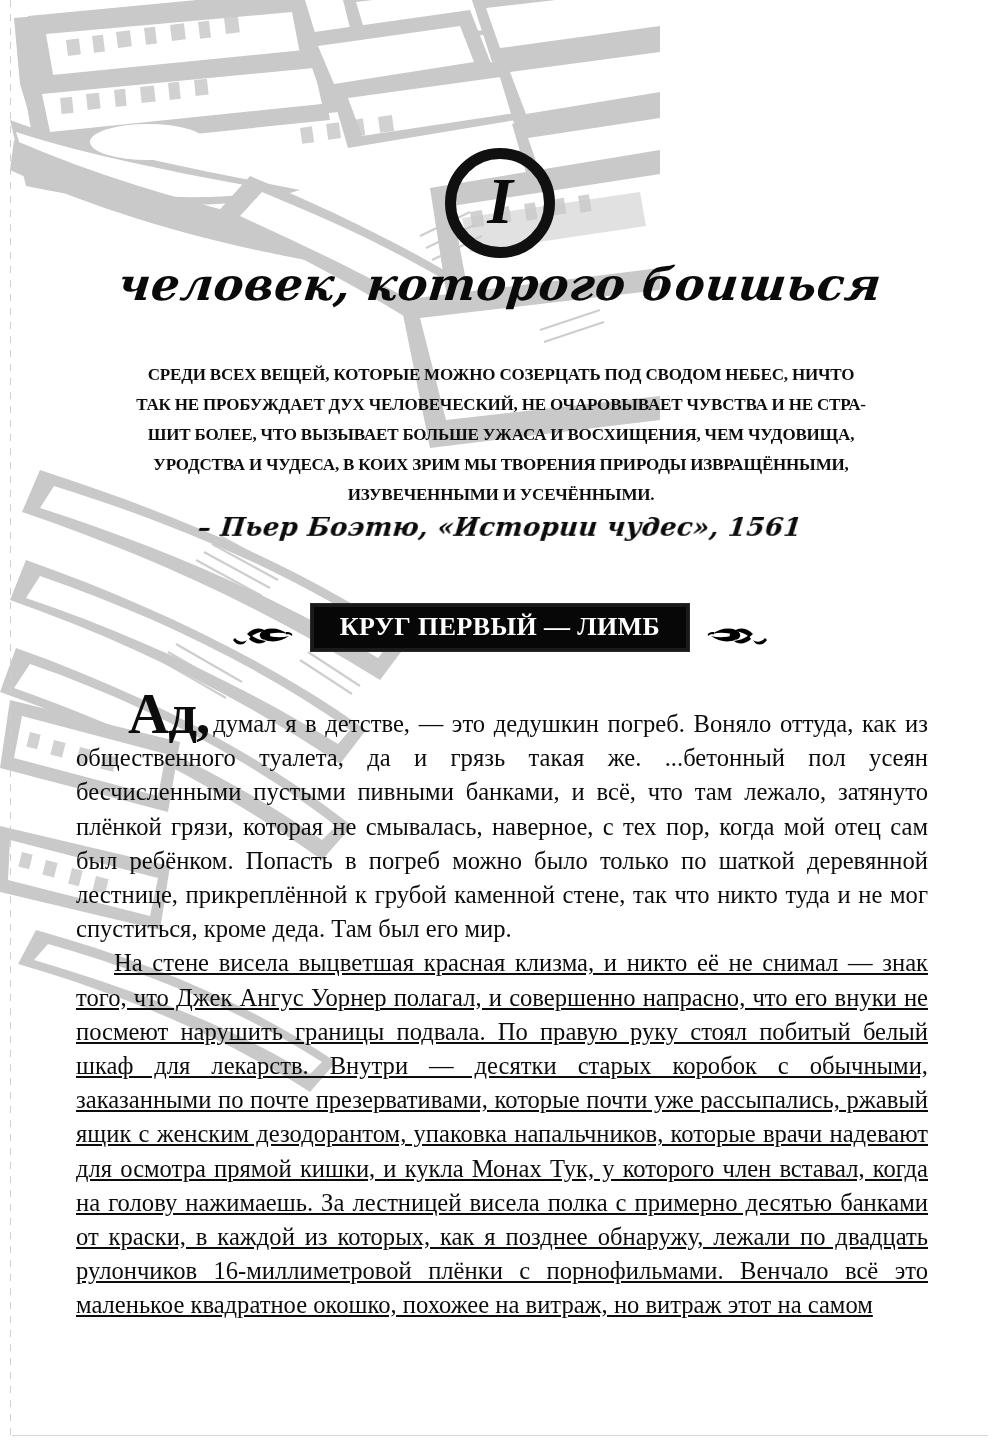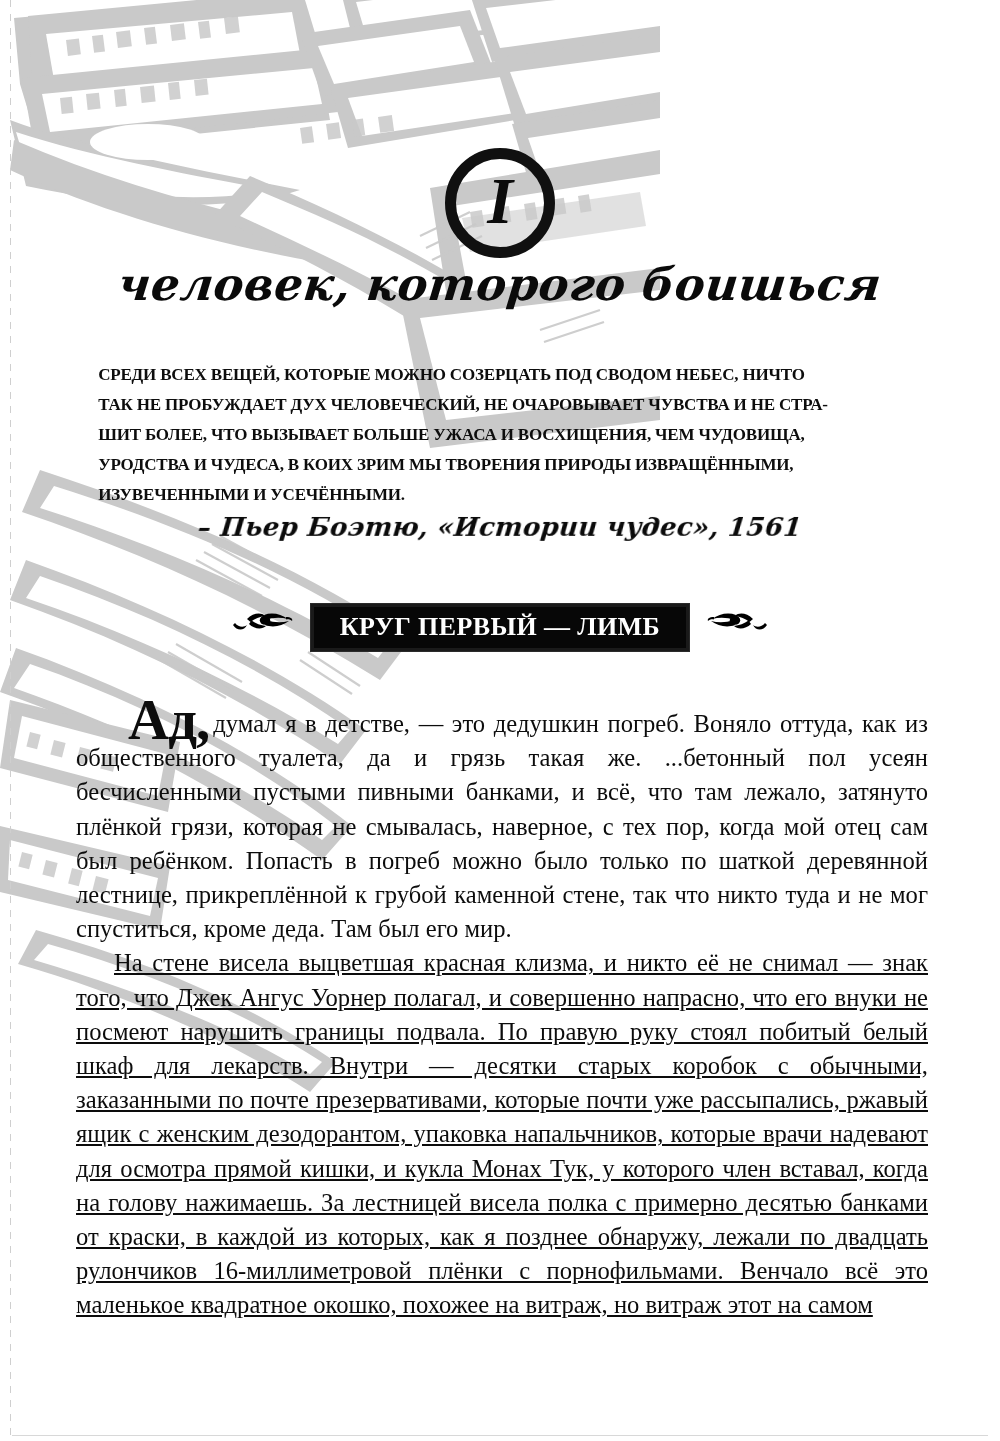--- a/index.html
+++ b/index.html
@@ -104,20 +104,21 @@
     color: #0a0a0a;
     transform: skewX(-6deg);
   }
 
   
   .epigraph {
     position: absolute;
     left: 92px;
     top: 360px;
     width: 818px;
+    text-align: center;
     font-family: "Liberation Serif", "DejaVu Serif", serif;
     font-weight: 700;
     font-size: 17.3px;
     line-height: 30px;
     letter-spacing: -0.2px;
     color: #0d0d0d;
   }
   .epigraph .eline {
     display: block;
     white-space: nowrap;
@@ -136,21 +137,21 @@
     transform: skewX(-6deg);
     letter-spacing: 0.3px;
   }
 
   
   .banner-row {
     position: absolute;
     left: 0; right: 0;
     top: 604px;
     display: flex;
-    align-items: flex-start;
+    align-items: flex-end;
     justify-content: center;
     gap: 18px;
   }
   .ornament {
     width: 62px;
     height: 32px;
     flex: none;
   }
   .ornament svg { display: block; width: 100%; height: 100%; }
   .ornament.right svg { transform: scaleX(-1); }
@@ -191,21 +192,21 @@
   .body-text p { margin: 0; }
   .body-text p.first { text-indent: 0; }
   .body-text p.indent { text-indent: 38px; text-decoration: underline; }
   .dropcap {
     font-size: 57px;
     line-height: 0.8;
     font-weight: 700;
     letter-spacing: -1px;
     vertical-align: baseline;
     position: relative;
-    top: 7px;
+    top: 1px;
     padding-left: 52px;
     padding-right: 4px;
   }
 </style>
 </head>
 <body>
 
 <div class="page">
 
   <div class="watermark">

